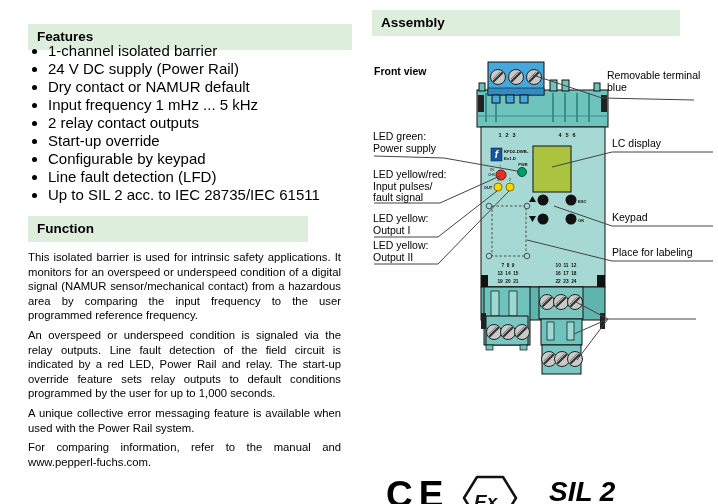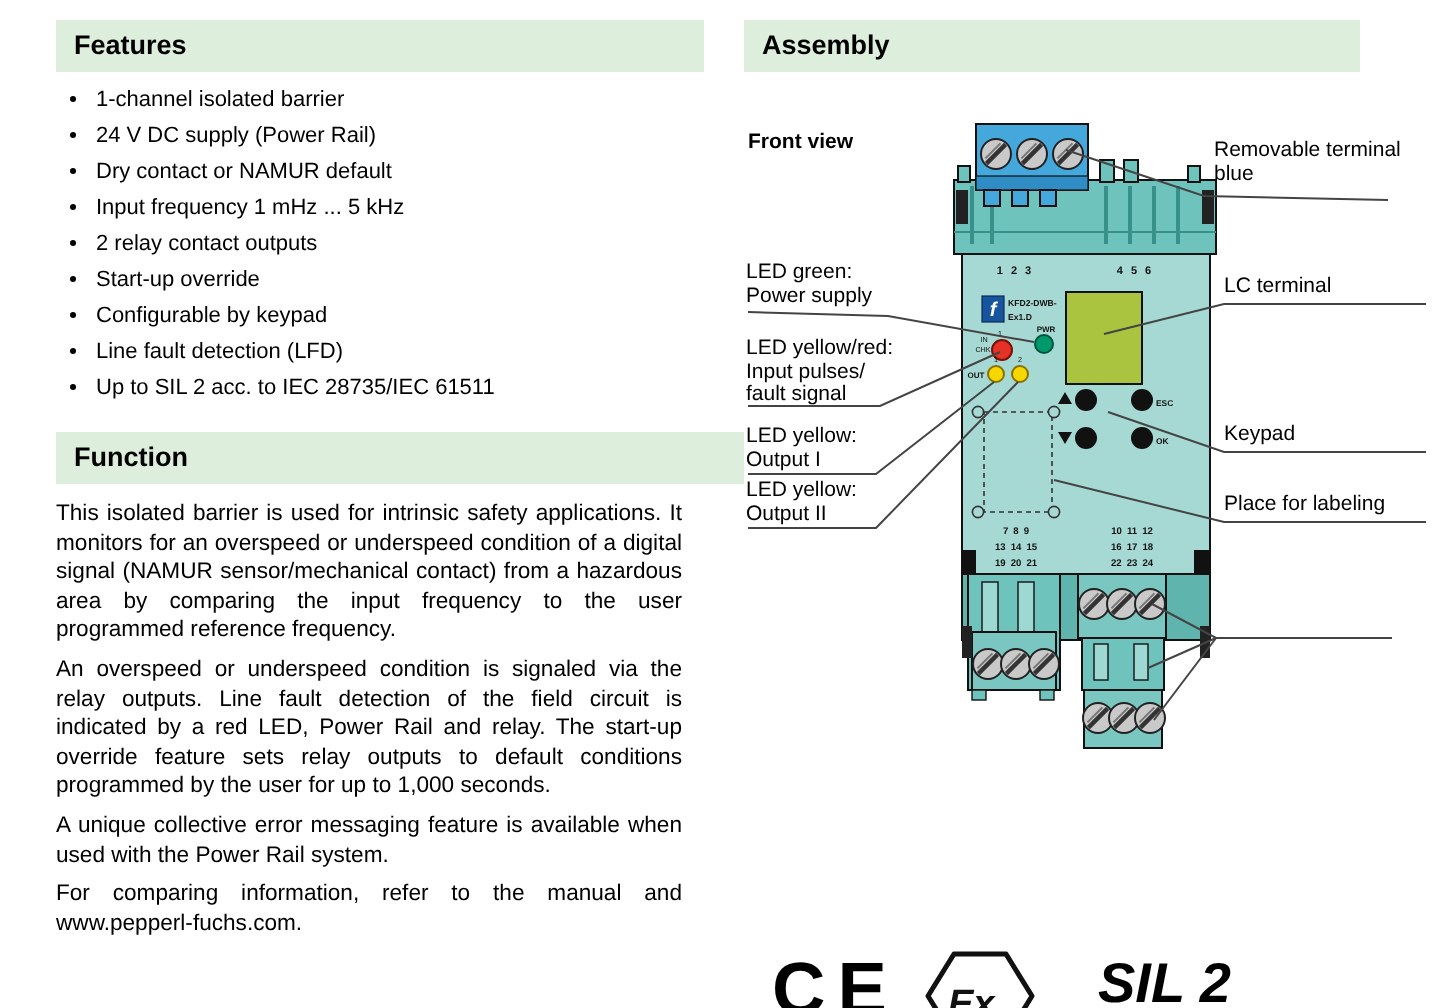--- a/index.html
+++ b/index.html
@@ -1,23 +1,23 @@
 <!DOCTYPE html>
 <html><head>
 <meta charset="utf-8">
 <style>
   html,body{margin:0;padding:0;background:#fff;}
   .page{position:relative;width:718px;height:504px;background:#fff;overflow:hidden;
         font-family:"Liberation Sans",sans-serif;color:#000;}
   .sec-hdr{position:absolute;height:26px;background:#ddeedd;box-sizing:border-box;
            font-size:13.5px;font-weight:bold;line-height:26px;padding-left:9px;}
-  #hdr-features{left:28px;top:10px;width:324px;}
+  #hdr-features{left:28px;top:24px;width:324px;}
   #hdr-assembly{left:372px;top:10px;width:308px;}
   .features-list{position:absolute;left:32px;top:44px;width:320px;margin:0;
-                 padding:0 0 0 16px;list-style:disc;font-size:11px;}
+                 padding:0 0 0 16px;list-style:disc;font-size:15px;}
   .features-list li{line-height:13px;margin-bottom:5px;}
   .fn-text{position:absolute;left:28px;top:250px;width:325px;font-size:11.3px;
            line-height:14.6px;text-align:justify;}
   .fn-text p{margin:0 12px 5px 0;}
   .lbl{position:absolute;font-size:10.5px;line-height:11.6px;}
   .lbl span{display:block;}
   .bold{font-weight:bold;}
   svg.diagram{position:absolute;left:0;top:0;}
   svg text{font-family:"Liberation Sans",sans-serif;fill:#111;}
   .t-num{font-size:5.5px;font-weight:bold;word-spacing:2.5px;}
@@ -45,21 +45,21 @@
     <li>24 V DC supply (Power Rail)</li>
     <li>Dry contact or NAMUR default</li>
     <li>Input frequency 1 mHz ... 5 kHz</li>
     <li>2 relay contact outputs</li>
     <li>Start-up override</li>
     <li>Configurable by keypad</li>
     <li>Line fault detection (LFD)</li>
     <li>Up to SIL 2 acc. to IEC 28735/IEC 61511</li>
   </ul>
 
-  <div class="sec-hdr" id="hdr-function" style="left:28px;top:216px;width:344px;">Function</div>
+  <div class="sec-hdr" id="hdr-function" style="left:28px;top:216px;width:280px;">Function</div>
 
   <div class="fn-text">
     <p>This isolated barrier is used for intrinsic safety applications. It monitors for an overspeed or underspeed condition of a digital signal (NAMUR sensor/mechanical contact) from a hazardous area by comparing the input frequency to the user programmed reference frequency.</p>
     <p>An overspeed or underspeed condition is signaled via the relay outputs. Line fault detection of the field circuit is indicated by a red LED, Power Rail and relay. The start-up override feature sets relay outputs to default conditions programmed by the user for up to 1,000 seconds.</p>
     <p>A unique collective error messaging feature is available when used with the Power Rail system.</p>
     <p>For comparing information, refer to the manual and www.pepperl-fuchs.com.</p>
   </div>
 
   <div class="sec-hdr" id="hdr-assembly">Assembly</div>
 
@@ -229,21 +229,21 @@
     <span>LED yellow:</span>
     <span>Output II</span>
   </div>
 
   <div class="lbl" style="left:607px;top:70px;">
     <span>Removable terminal</span>
     <span>blue</span>
   </div>
 
   <div class="lbl" style="left:612px;top:138px;">
-    <span>LC terminal</span>
+    <span>LC display</span>
   </div>
 
   <div class="lbl" style="left:612px;top:212px;">
     <span>Keypad</span>
   </div>
 
   <div class="lbl" style="left:612px;top:247px;">
     <span>Place for labeling</span>
   </div>
 

